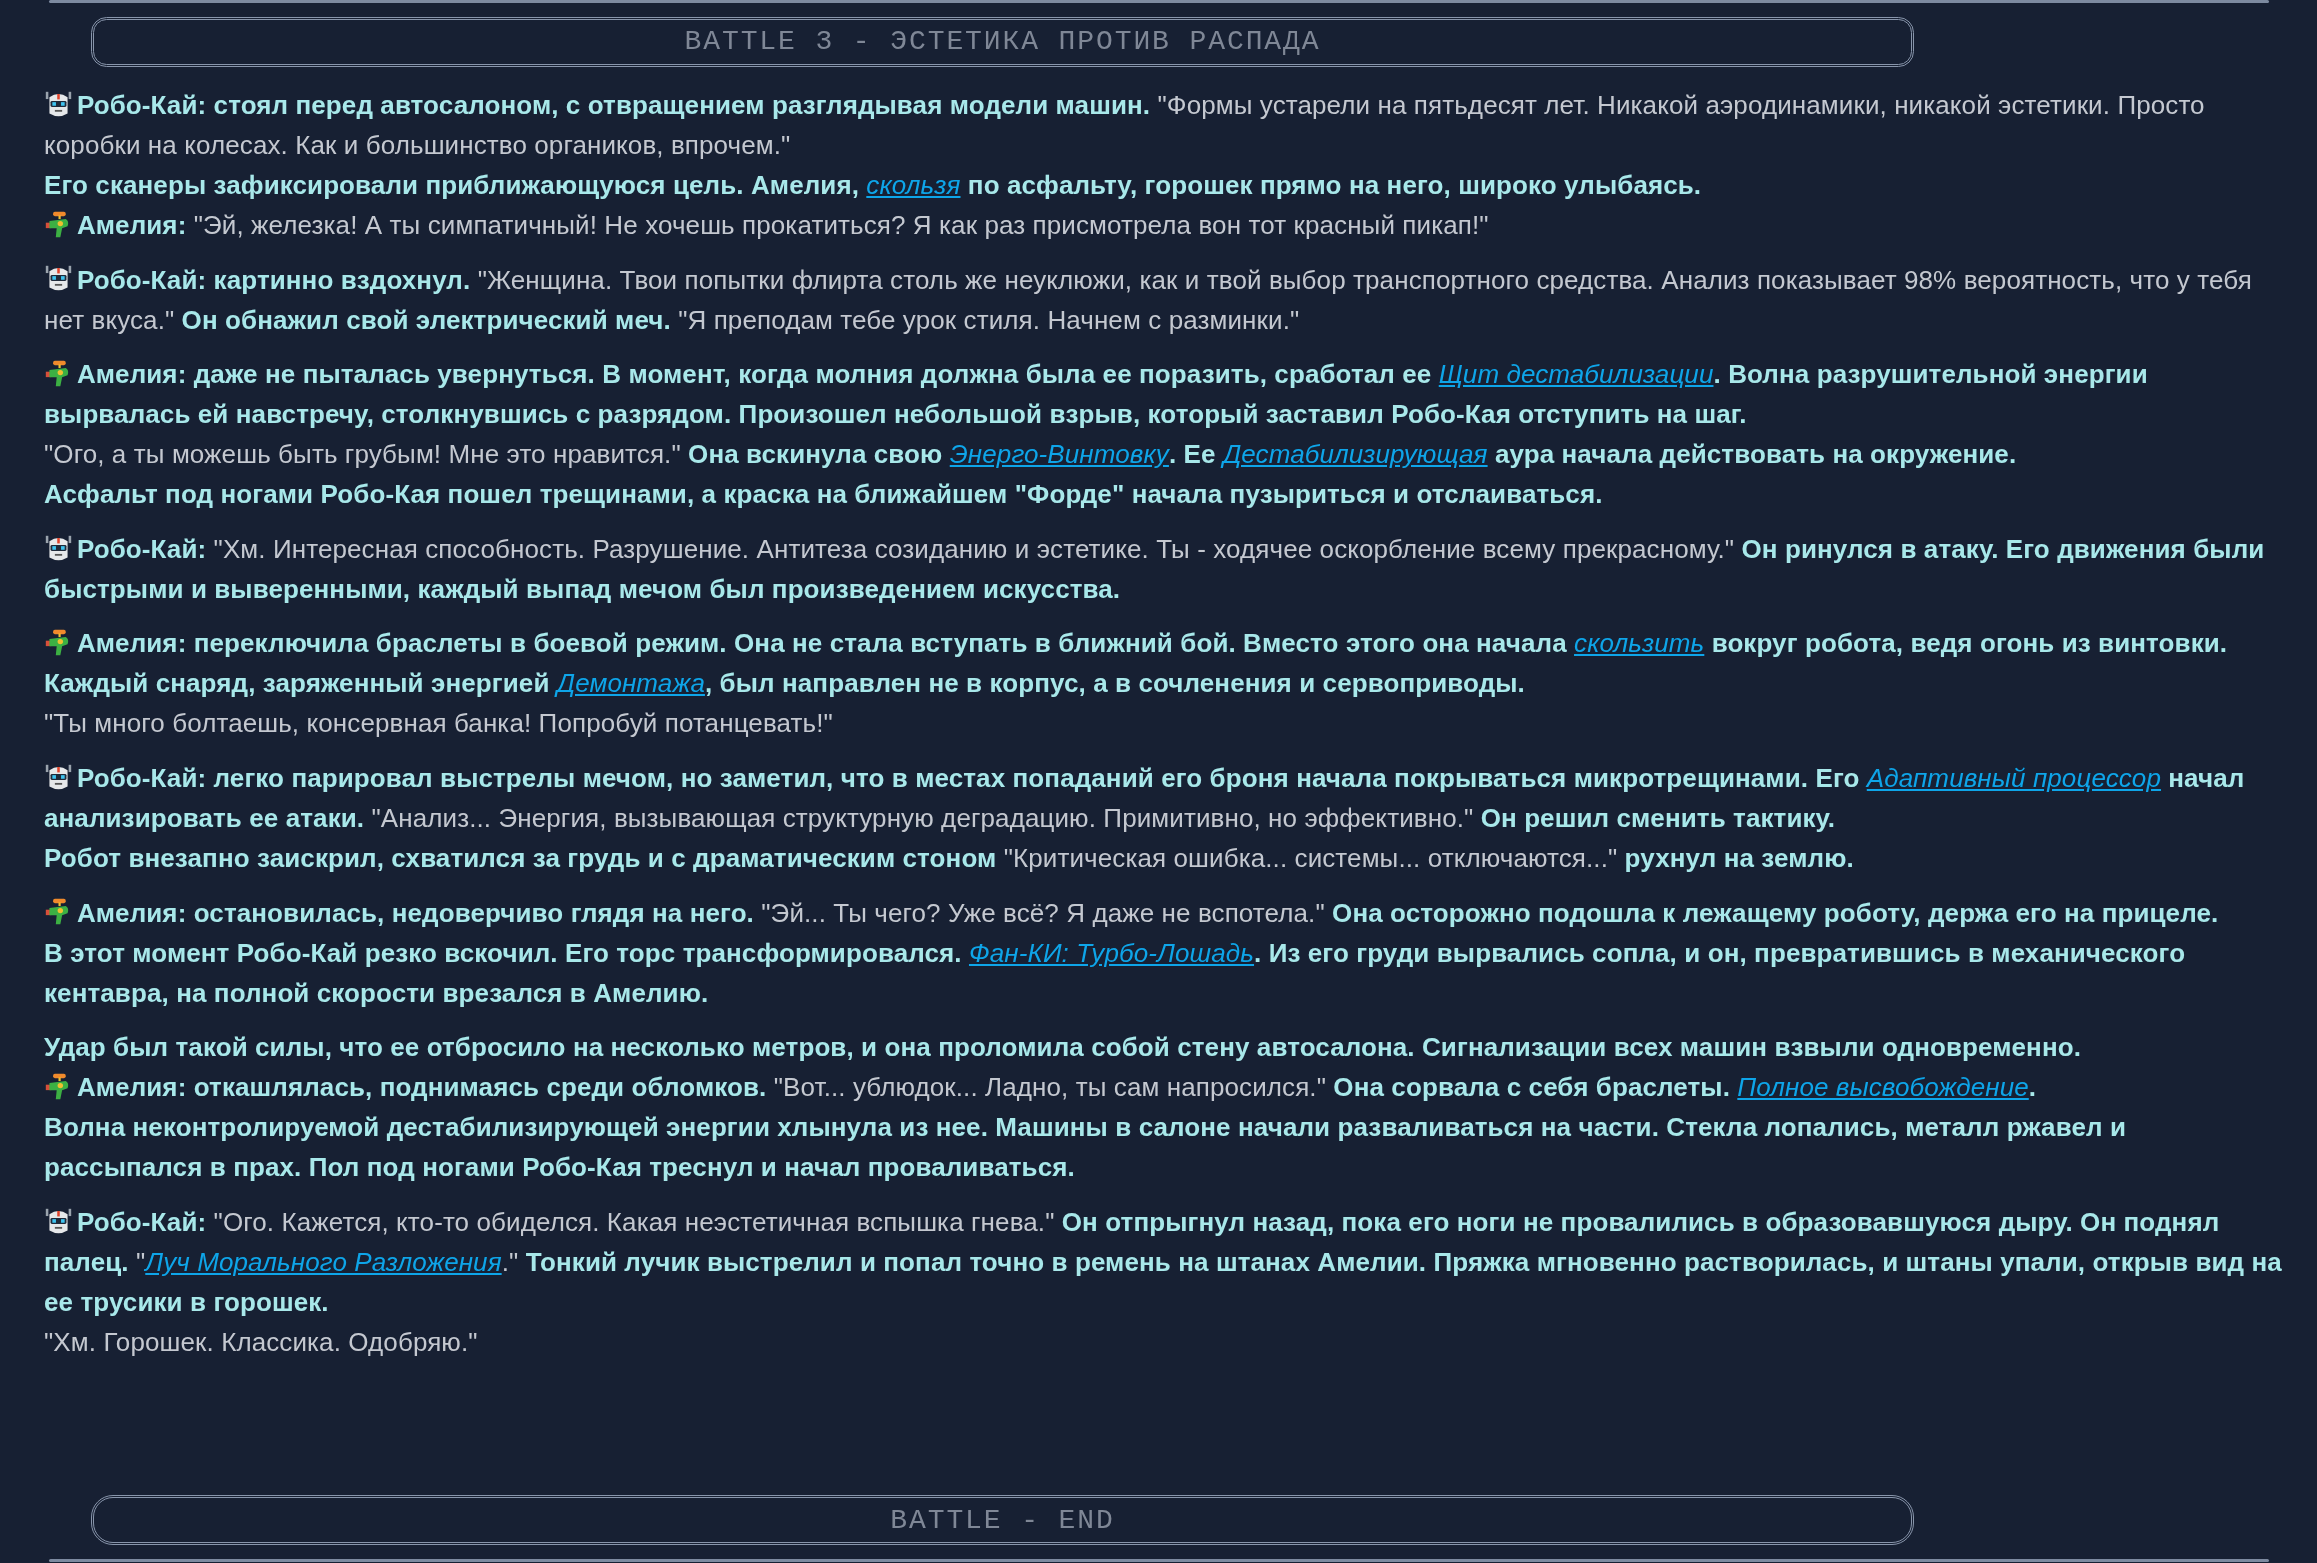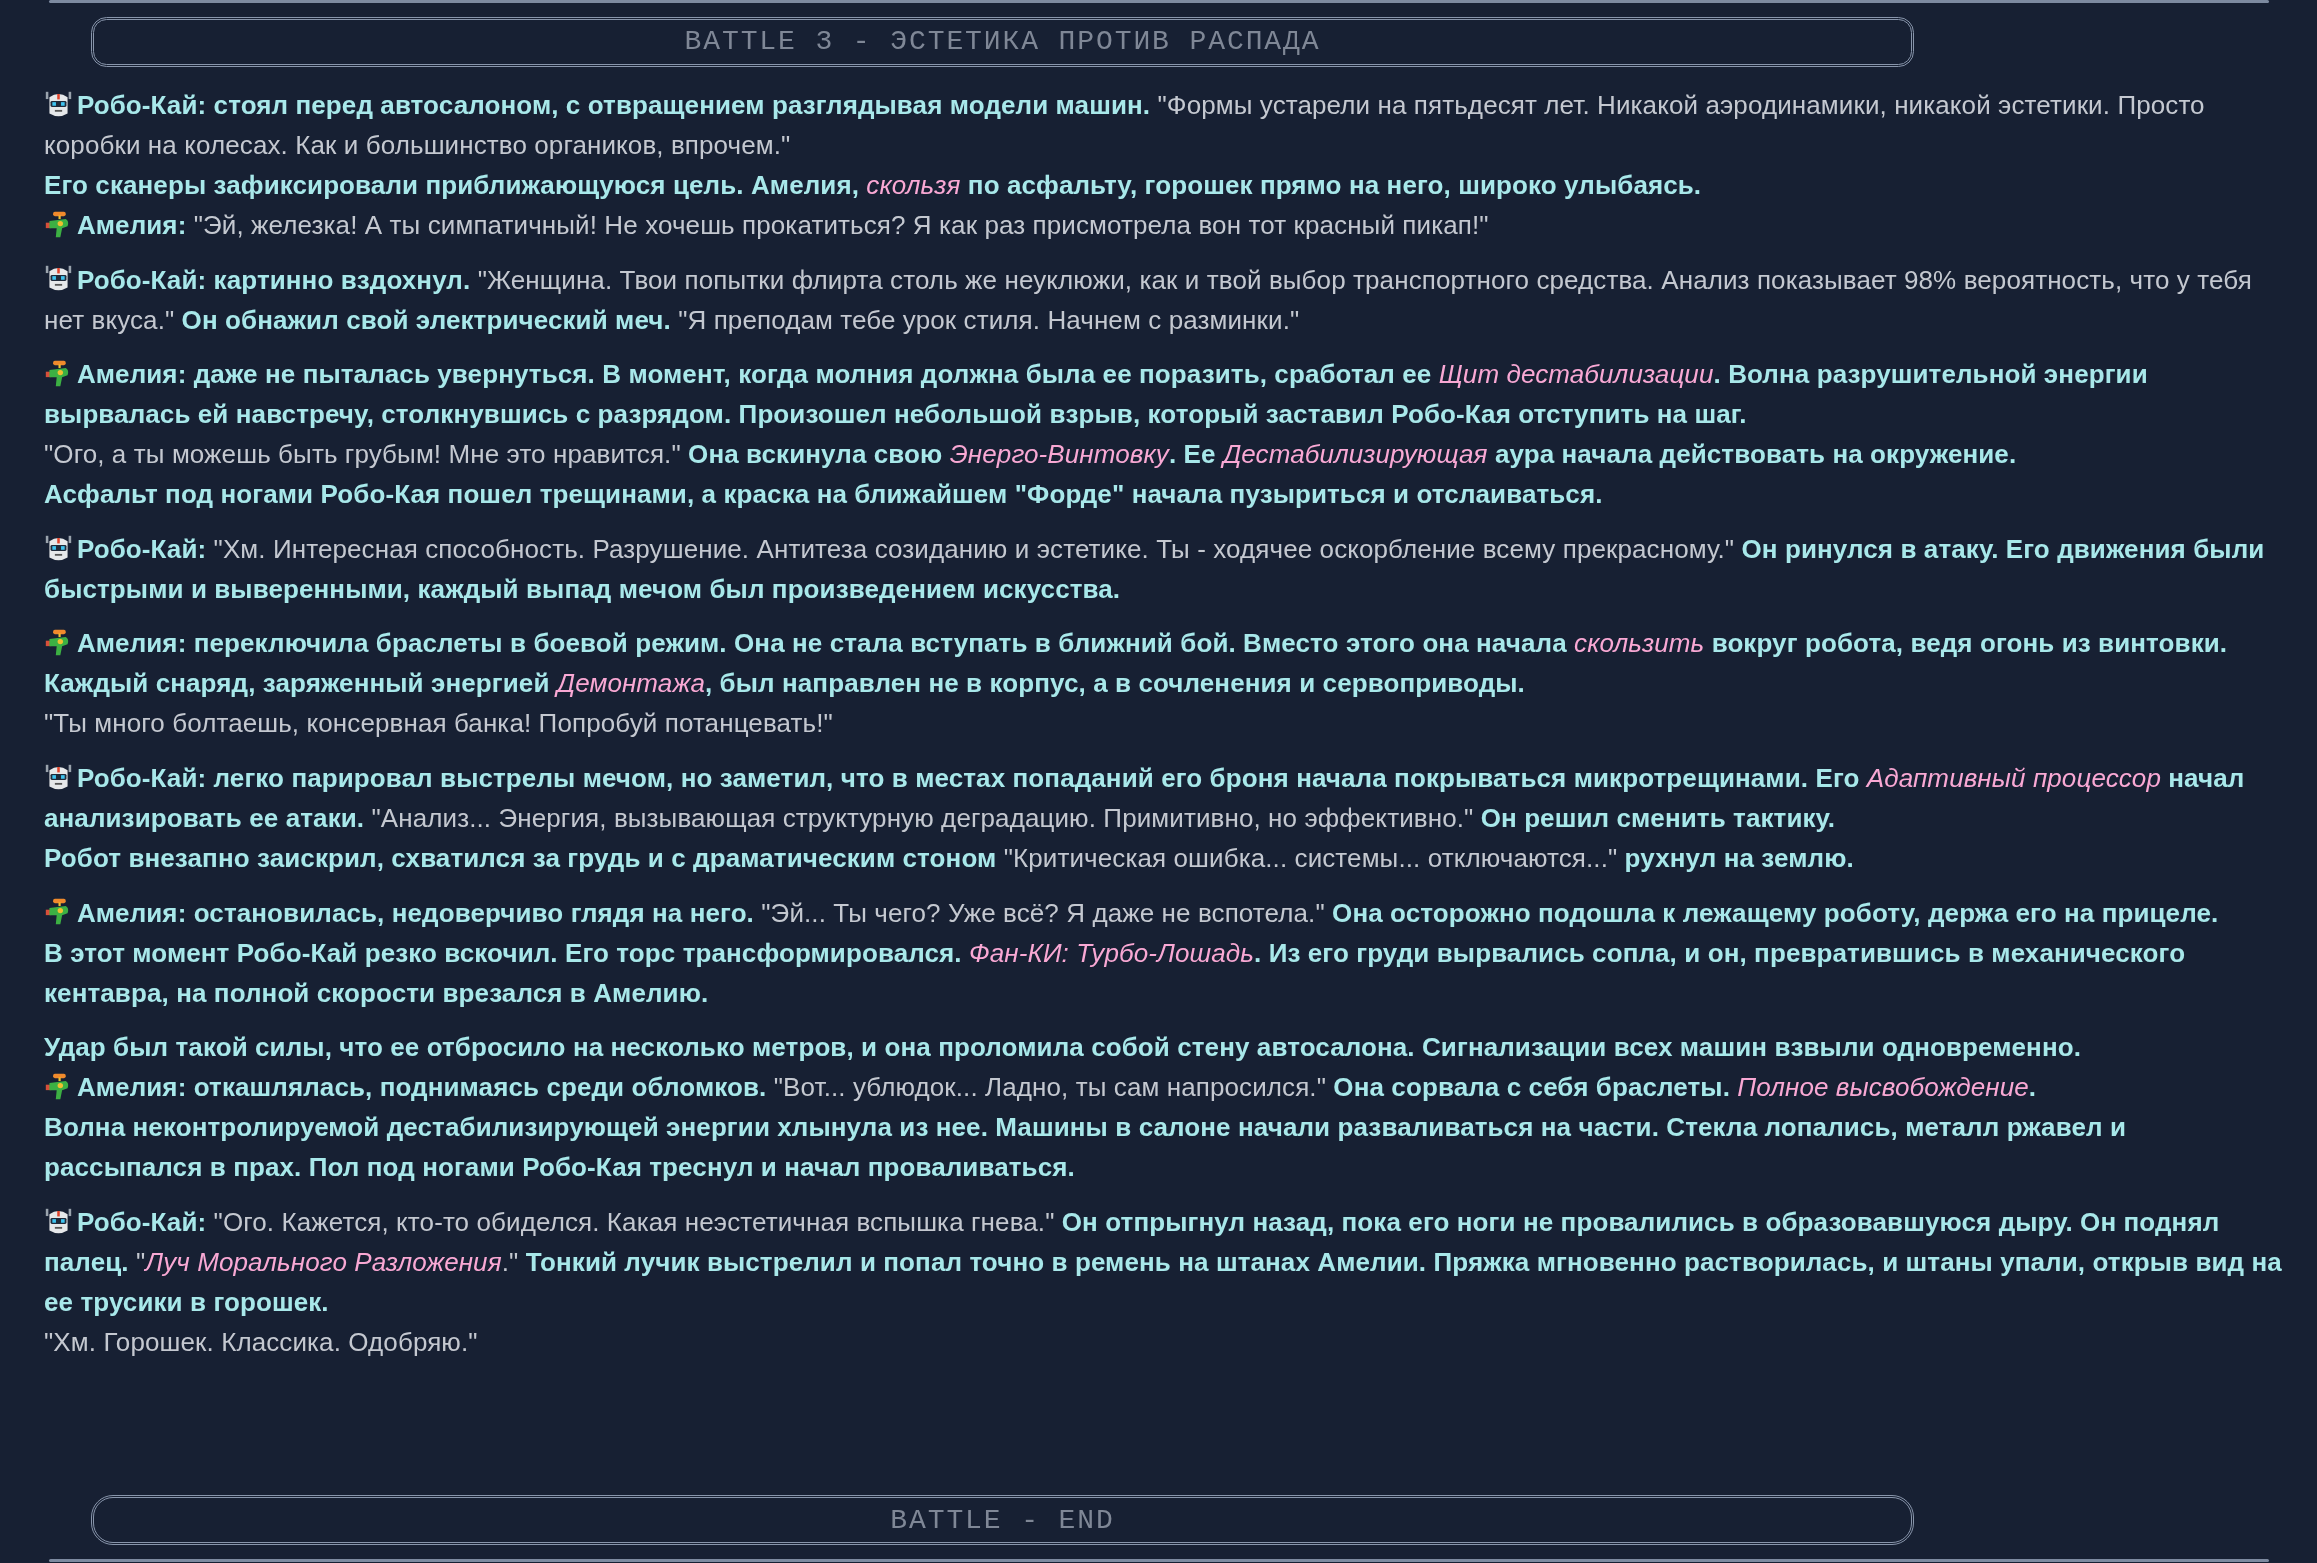--- a/index.html
+++ b/index.html
@@ -55,21 +55,21 @@
     color: #a8e8ea;
     font-family: "Liberation Sans", "DejaVu Sans", sans-serif;
     font-weight: bold;
     letter-spacing: 0.1px;
   }
   .para { margin: 0 0 14.6px 0; }
   .para.tight { margin-bottom: 0; }
   .line { display: block; }
   .q { color: #c4c8d0; font-weight: normal; }
   .n { color: #a8e8ea; }
-  .em { color: #f9a8d4; font-style: italic; font-weight: normal; }
+  .em { color: #0ea5e9; font-style: italic; font-weight: normal; text-decoration: underline; }
   .name { color: #a8e8ea; font-weight: bold; }
   .avatar {
     display: inline-block;
     width: 29px;
     height: 29px;
     vertical-align: -4.9px;
     margin-right: 3.9px;
   }
 </style>
 </head>

